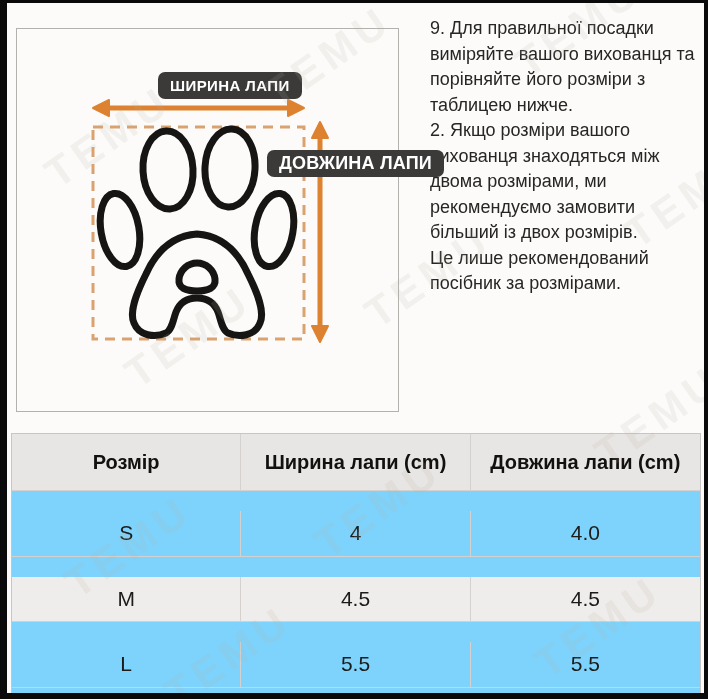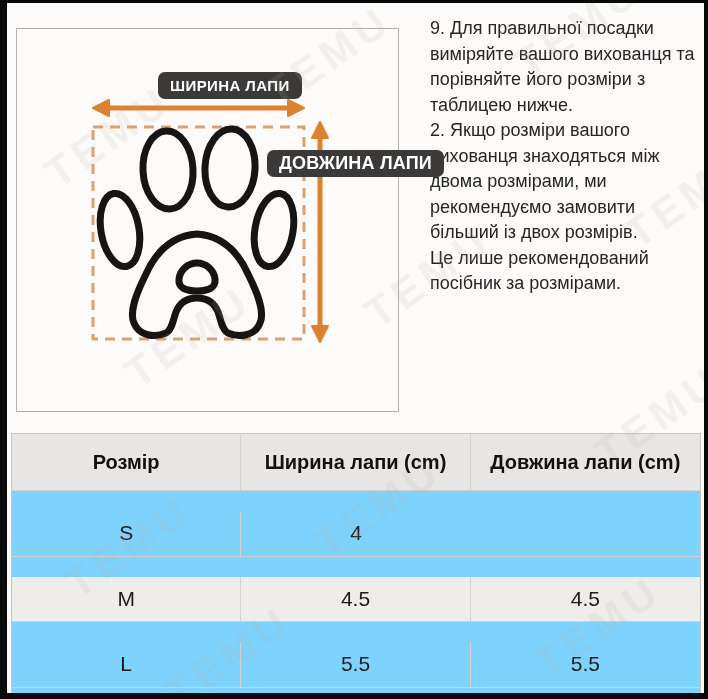--- a/index.html
+++ b/index.html
@@ -178,20 +178,21 @@
 
     <div class="size-table">
       <div class="tr head">
         <div>Розмір</div>
         <div>Ширина лапи (cm)</div>
         <div>Довжина лапи (cm)</div>
       </div>
       <div class="tr">
         <div>S</div>
         <div>4</div>
+        <div>4.0</div>
       </div>
       <div class="tr alt">
         <div>M</div>
         <div>4.5</div>
         <div>4.5</div>
       </div>
       <div class="tr">
         <div>L</div>
         <div>5.5</div>
         <div>5.5</div>

